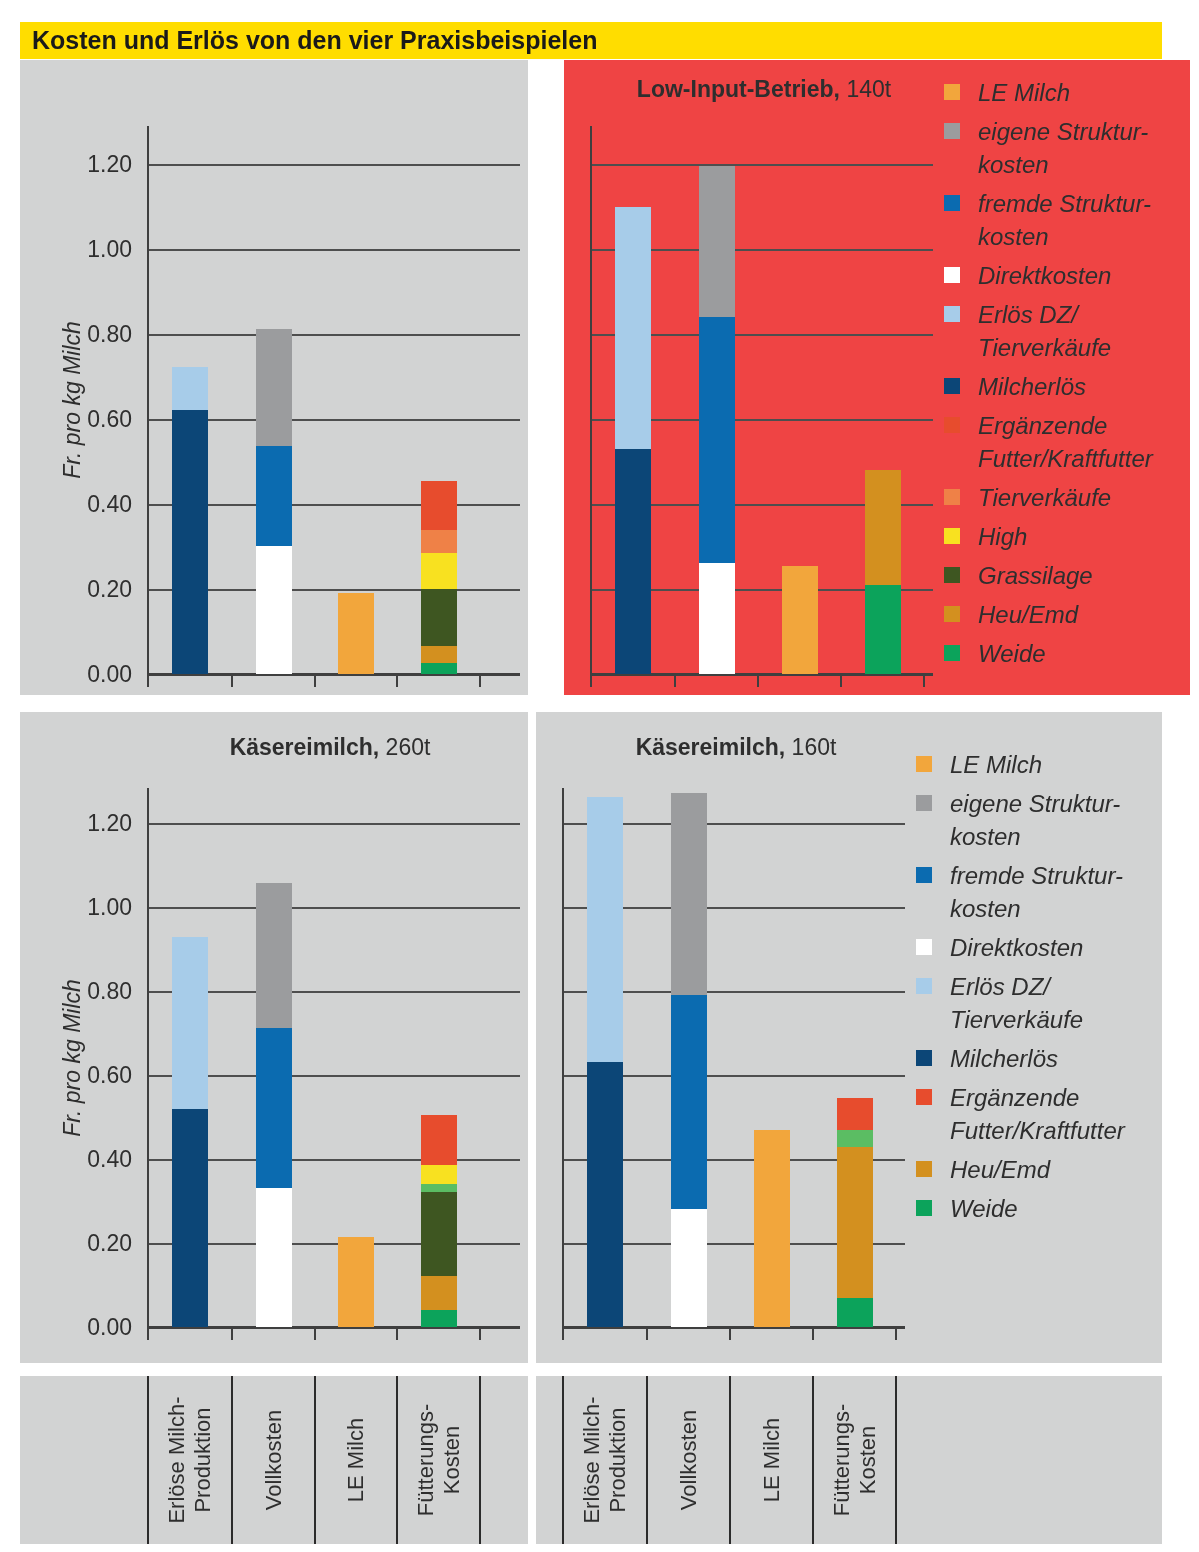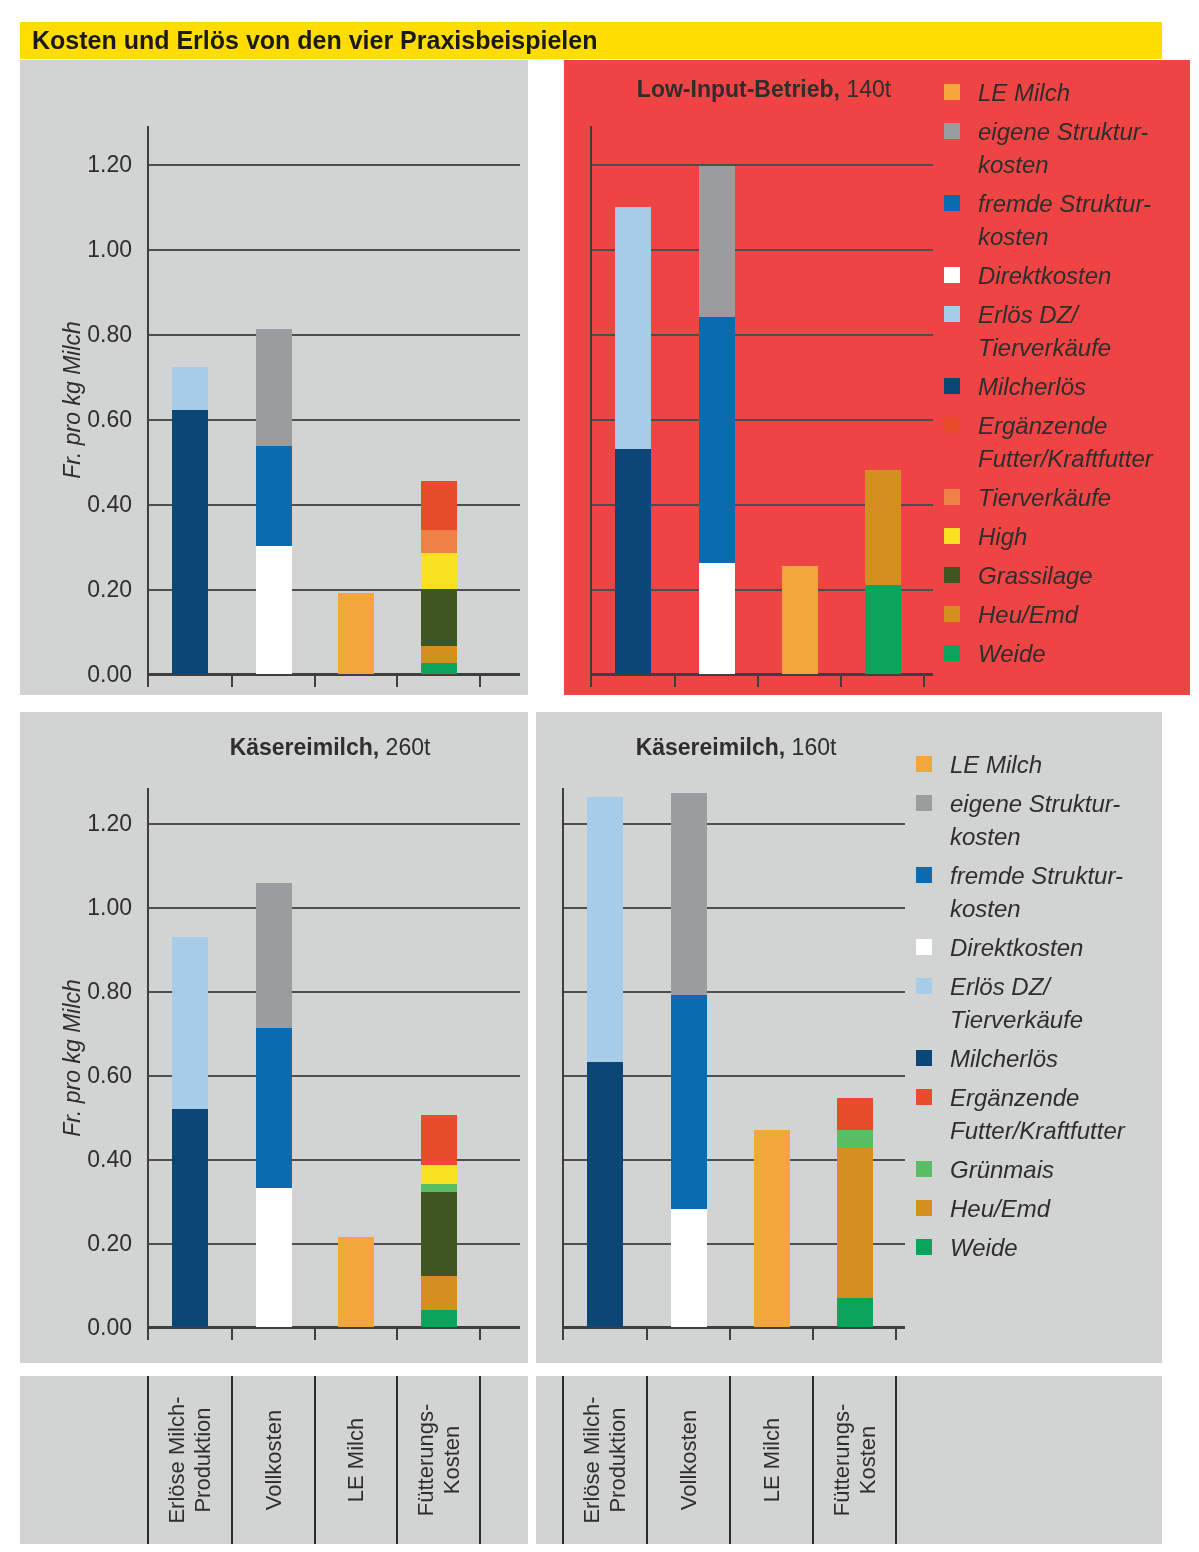--- a/index.html
+++ b/index.html
@@ -281,26 +281,20 @@
         </div>
       </div>
       <div class="legend-entry">
         <div class="legend-swatch" style="background: rgb(231, 76, 45);"></div>
         <div class="legend-text">
           <div>Ergänzende</div>
           <div>Futter/Kraftfutter</div>
         </div>
       </div>
       <div class="legend-entry">
-        <div class="legend-swatch" style="background: rgb(91, 189, 99);"></div>
-        <div class="legend-text">
-          <div>Grünmais</div>
-        </div>
-      </div>
-      <div class="legend-entry">
         <div class="legend-swatch" style="background: rgb(211, 144, 31);"></div>
         <div class="legend-text">
           <div>Heu/Emd</div>
         </div>
       </div>
       <div class="legend-entry">
         <div class="legend-swatch" style="background: rgb(12, 163, 91);"></div>
         <div class="legend-text">
           <div>Weide</div>
         </div>

